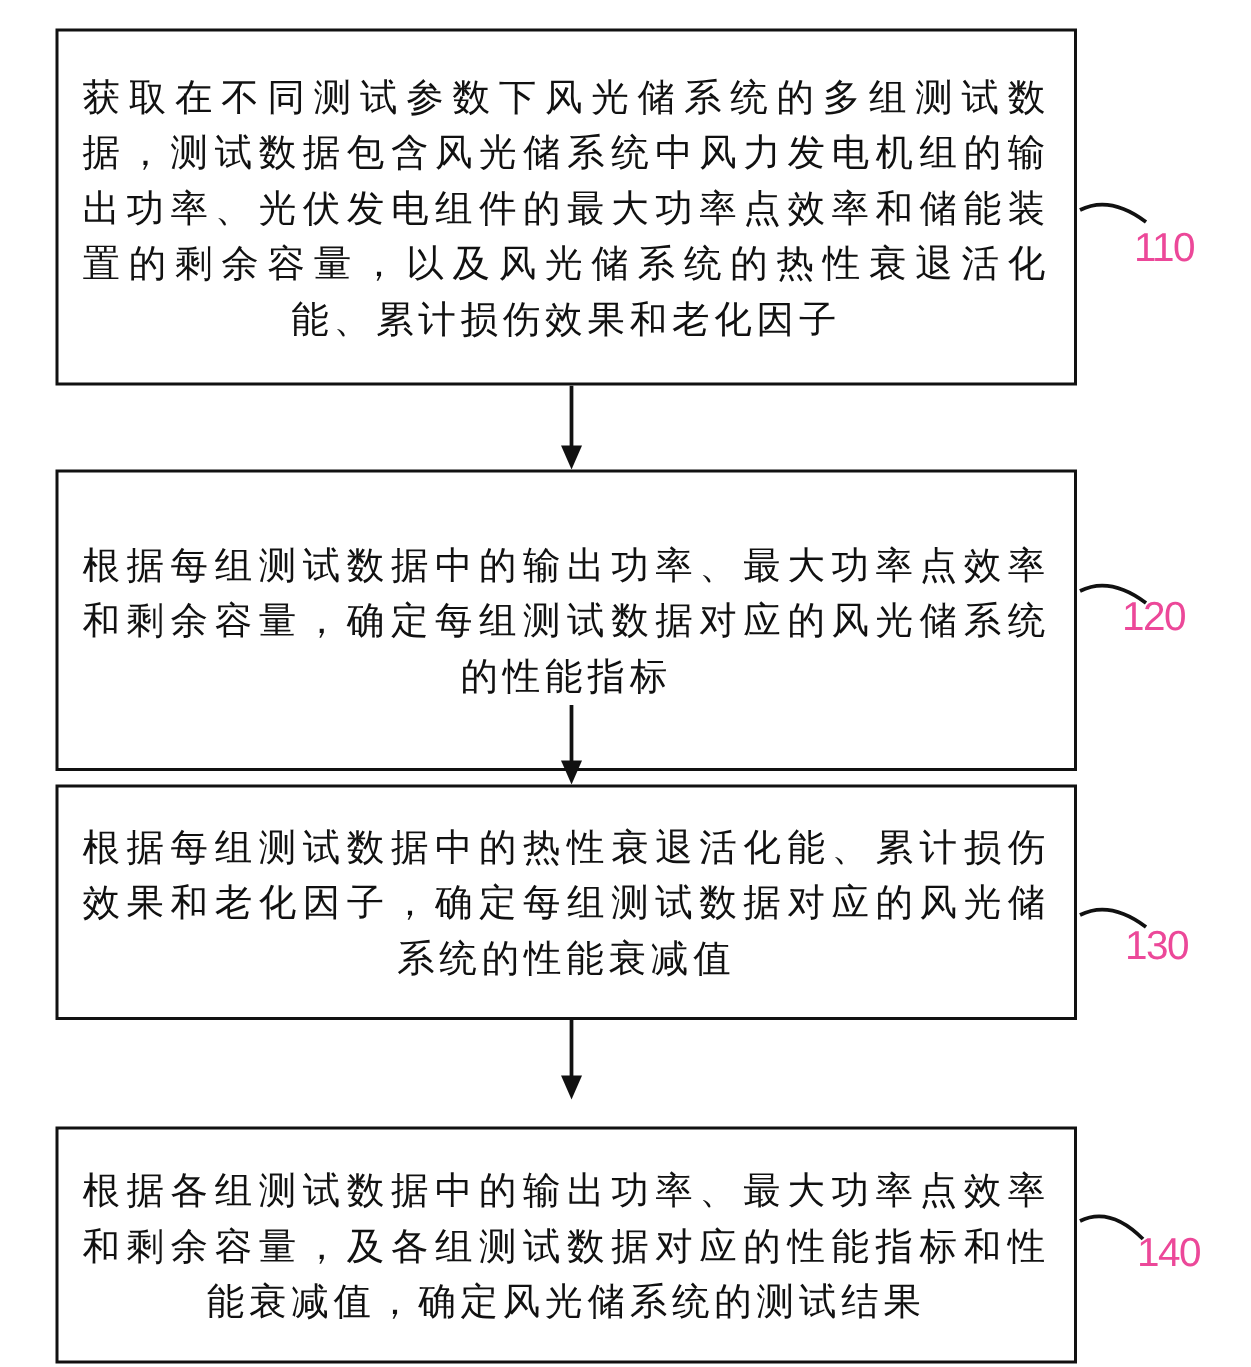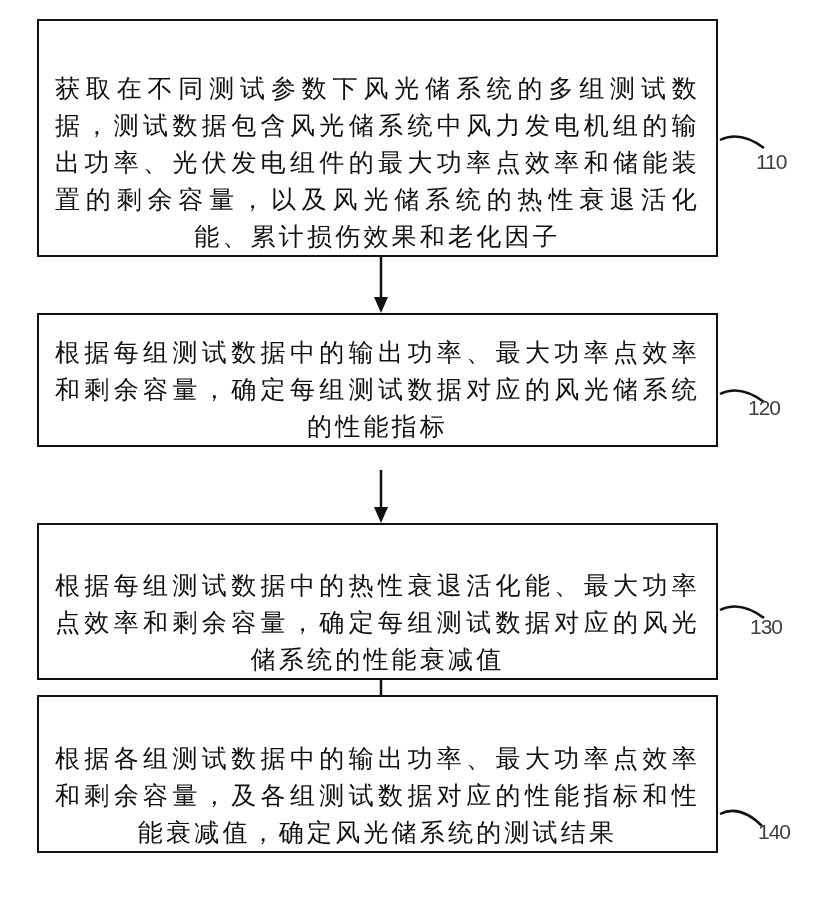--- a/index.html
+++ b/index.html
@@ -1,34 +1,34 @@
 <!DOCTYPE html>
 <html><head>
   <meta charset="utf-8">
   <style>
     html, body { margin: 0; padding: 0; background: #ffffff; }
     body { width: 834px; height: 911px; position: relative; overflow: hidden; font-family: "DejaVu Serif", "Liberation Serif", serif; color: #111; }
     .box {
       position: absolute; left: 37px; width: 681px;
       border: 2px solid #111; box-sizing: border-box;
       background: #fff;
-      display: flex; align-items: flex-end; justify-content: center;
+      display: flex; align-items: center; justify-content: center;
       padding: 0 16px;
     }
     .box-text {
       font-size: 25px; line-height: 37px; letter-spacing: 3.2px;
       text-align: justify; text-align-last: center; width: 100%;
       font-family: "DejaVu Serif", "Liberation Serif", serif;
     }
     #box-110 { top: 19px; height: 238px; }
-    #box-120 { top: 313px; height: 134px; }
+    #box-120 { top: 313px; height: 201px; }
     #box-130 { top: 523px; height: 157px; }
-    #box-140 { top: 695px; height: 158px; }
+    #box-140 { top: 751px; height: 158px; }
     .arrow { position: absolute; left: 371px; width: 20px; }
-    .label { position: absolute; font-family: "Liberation Sans", "DejaVu Sans", sans-serif; font-size: 21px; color: #404040; letter-spacing: -1px; }
+    .label { position: absolute; font-family: "Liberation Sans", "DejaVu Sans", sans-serif; font-size: 27px; color: #ec4899; letter-spacing: -1px; }
     #lbl-110 { left: 756px; top: 150px; }
     #lbl-120 { left: 748px; top: 396px; }
     #lbl-130 { left: 750px; top: 615px; }
     #lbl-140 { left: 758px; top: 820px; }
     .leader { position: absolute; }
   </style>
 </head>
 <body>
 
 <div class="box" id="box-110">
@@ -51,21 +51,21 @@
   <path d="M2 12 Q 22 2 46 20" fill="none" stroke="#111" stroke-width="2.5"></path>
 </svg>
 <div class="label" id="lbl-120">120</div>
 
 <svg class="arrow" style="top:470px;" width="20" height="55">
   <line x1="10" y1="0" x2="10" y2="41" stroke="#111" stroke-width="2.5"></line>
   <polygon points="3,37 17,37 10,53" fill="#111"></polygon>
 </svg>
 
 <div class="box" id="box-130">
-  <div class="box-text">根据每组测试数据中的热性衰退活化能、最大功率点效率和剩余容量，确定每组测试数据对应的风光储系统的性能衰减值</div>
+  <div class="box-text">根据每组测试数据中的热性衰退活化能、累计损伤效果和老化因子，确定每组测试数据对应的风光储系统的性能衰减值</div>
 </div>
 <svg class="leader" style="left:718px; top:600px;" width="60" height="30">
   <path d="M2 10 Q 22 0 46 18" fill="none" stroke="#111" stroke-width="2.5"></path>
 </svg>
 <div class="label" id="lbl-130">130</div>
 
 <svg class="arrow" style="top:680px;" width="20" height="55">
   <line x1="10" y1="0" x2="10" y2="41" stroke="#111" stroke-width="2.5"></line>
   <polygon points="3,37 17,37 10,53" fill="#111"></polygon>
 </svg>

